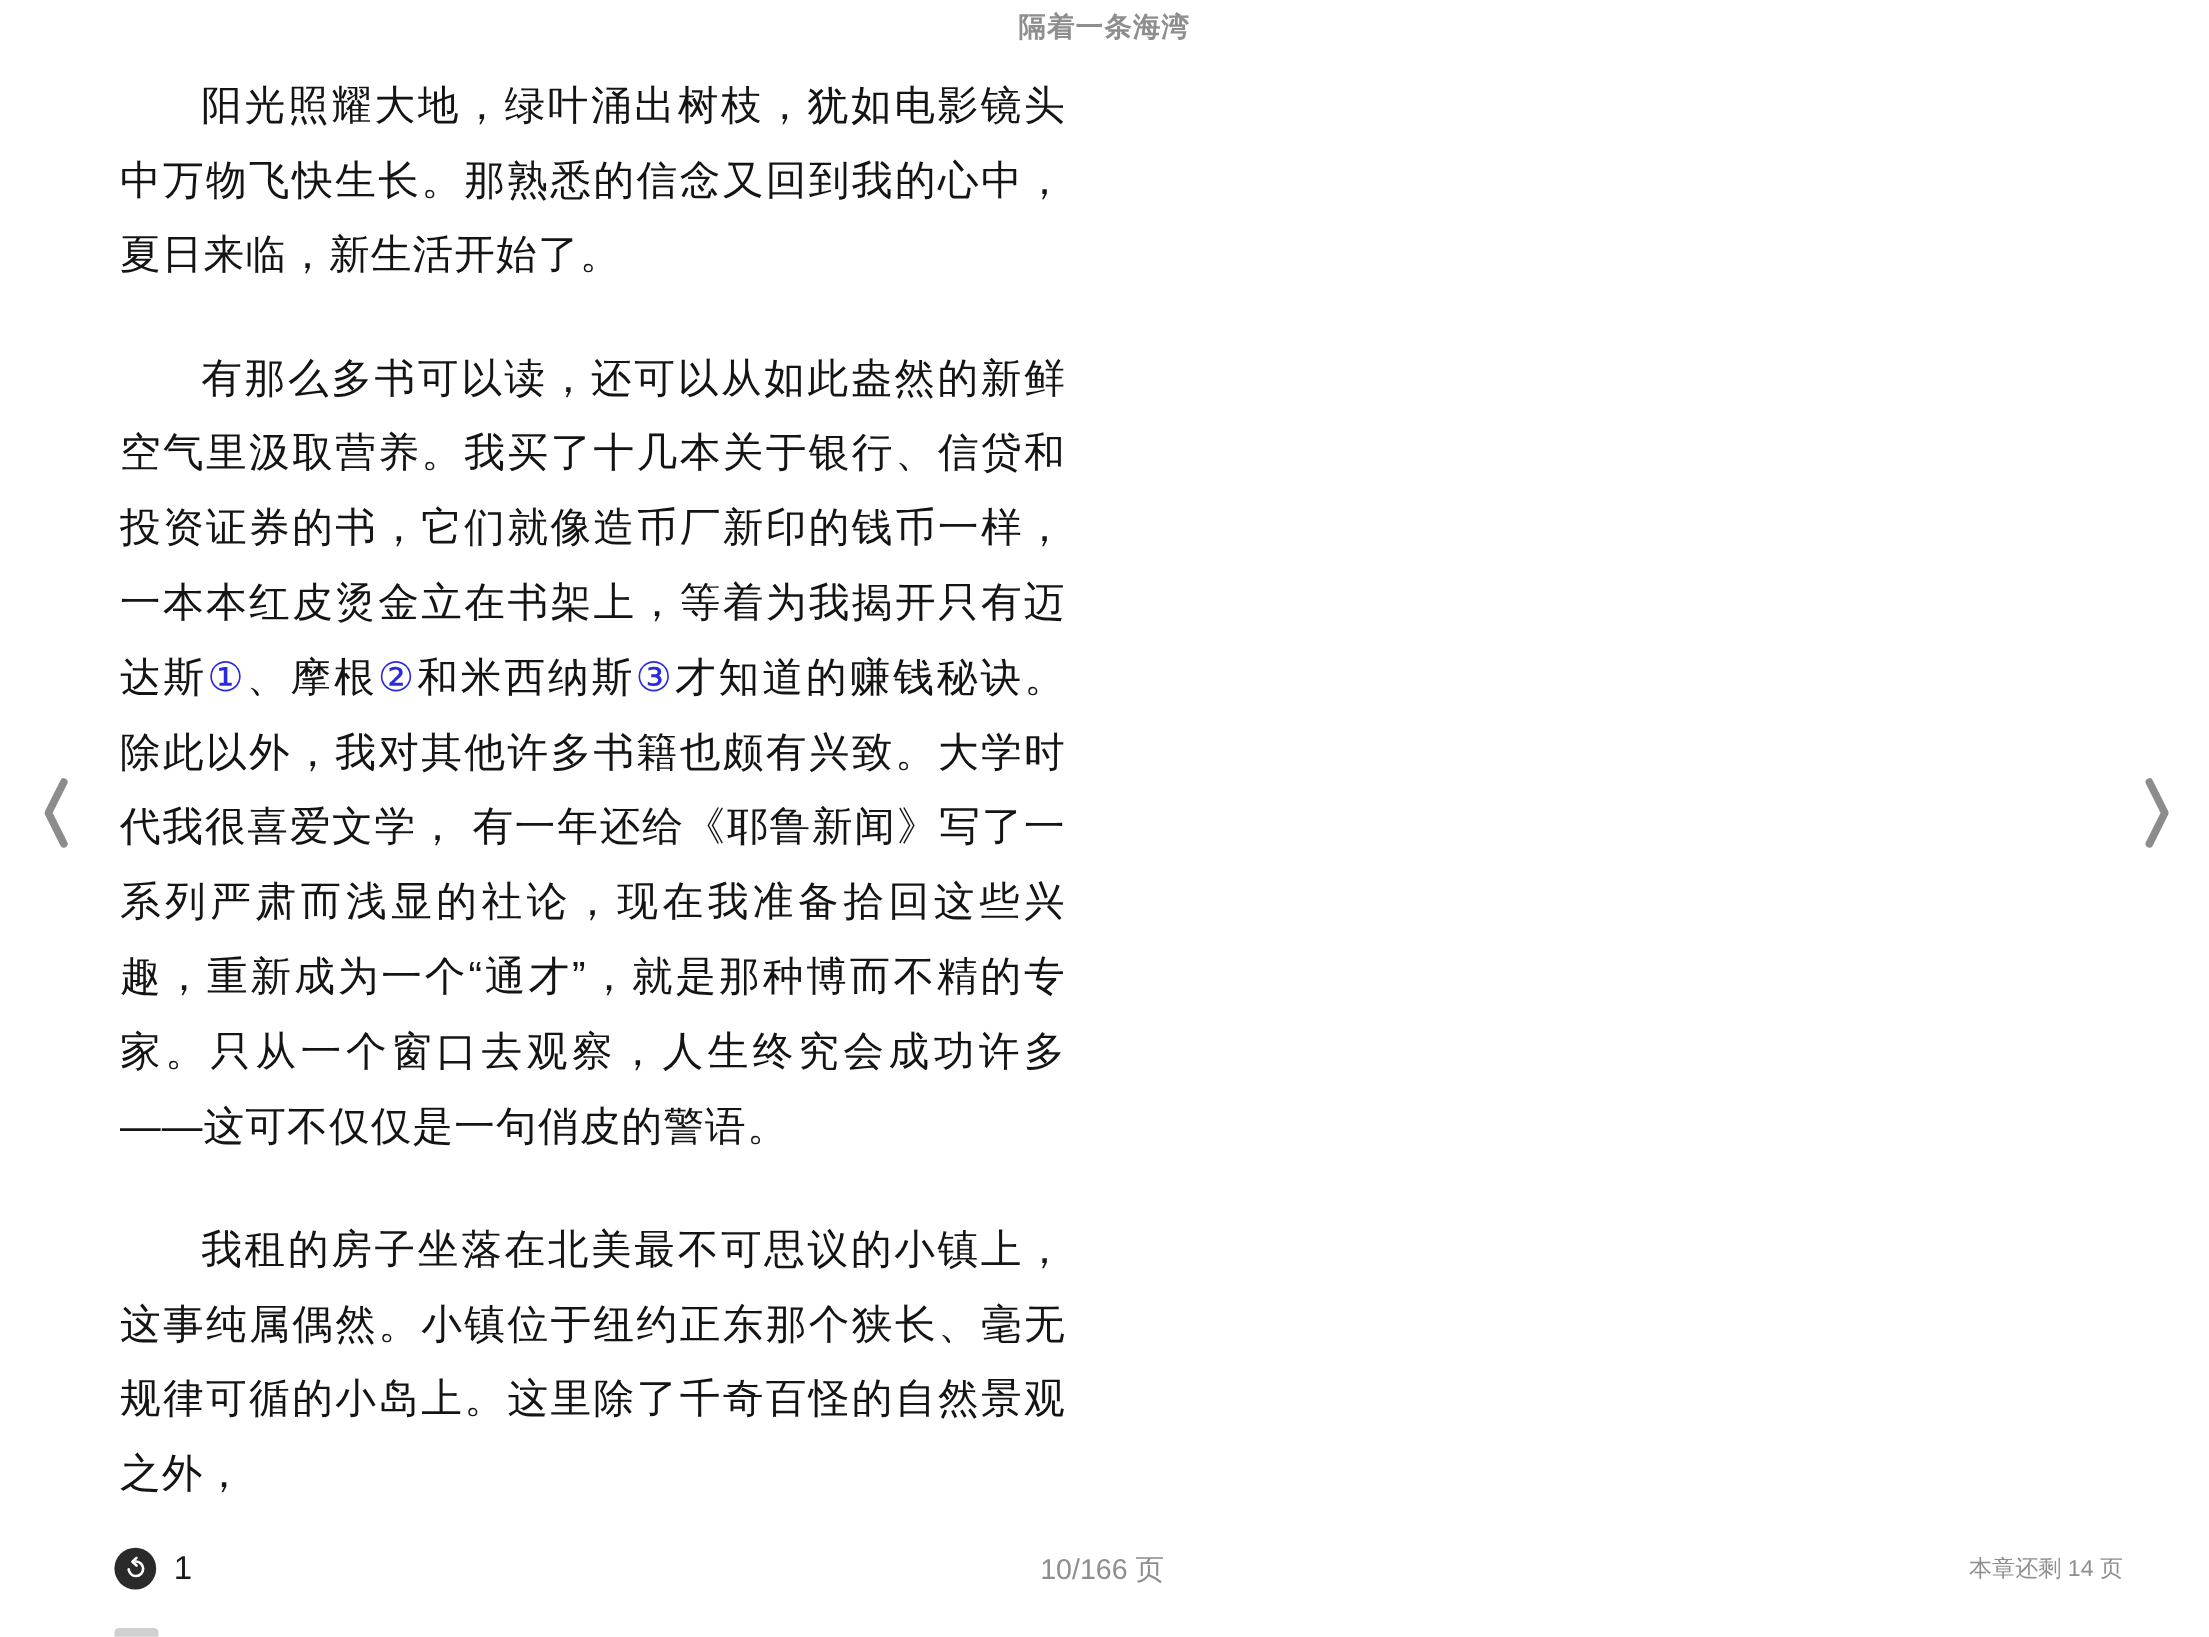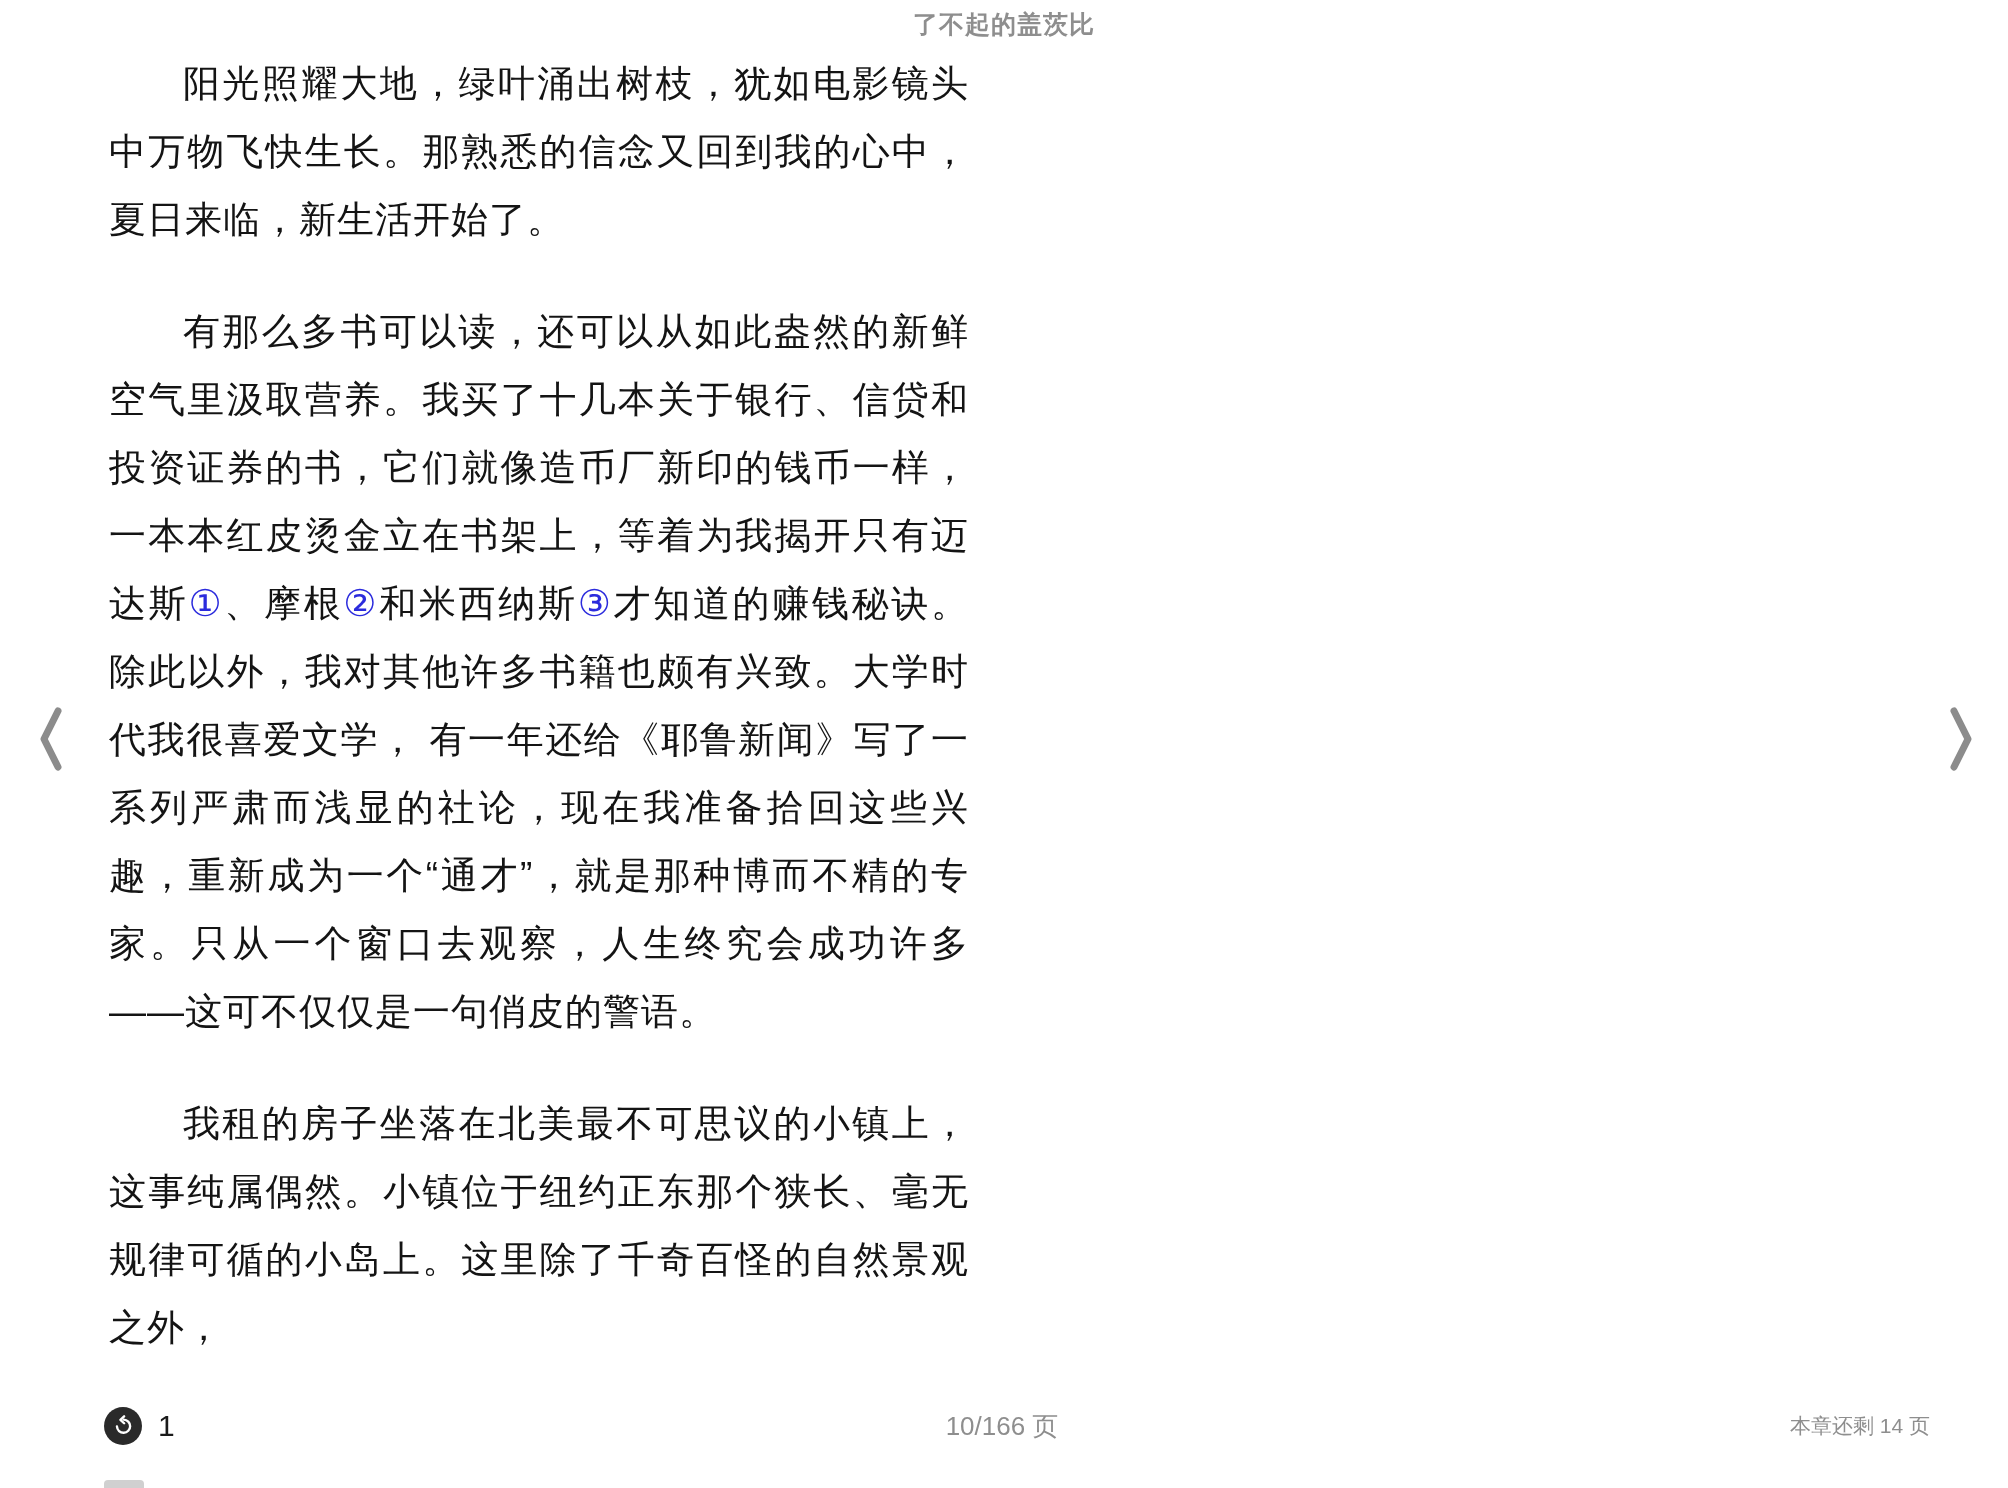--- a/index.html
+++ b/index.html
@@ -9,21 +9,21 @@
     font-family:"Liberation Sans","DejaVu Sans",sans-serif;
     color:#141414;
   }
   .book-title{
     position:absolute;top:8px;left:0;right:0;
     text-align:center;
     font-size:25px;font-weight:600;letter-spacing:1px;
     color:#8e8e8e;
   }
   .columns{
-    position:absolute;top:50px;left:109px;width:1806px;
+    position:absolute;top:62px;left:109px;width:1806px;
     display:flex;gap:86px;
   }
   .column{flex:1 1 0;min-width:0;}
   .para{
     margin:0 0 44px 0;
     font-size:37px;line-height:68px;letter-spacing:1px;
     text-align:justify;text-justify:inter-ideograph;
     color:#141414;
   }
   .para:last-child{margin-bottom:0;}
@@ -62,21 +62,21 @@
     position:relative;z-index:1;
   }
   .bottom-tab{
     position:absolute;left:104px;bottom:-4px;width:40px;height:12px;
     background:#d0d0d0;border-radius:4px;
   }
 </style>
 </head>
 <body style="--footnote-link: #2b2bdd; --back-bg: #2a2a2a;">
 
-<div class="book-title">了不起的盖茨比</div>
+<div class="book-title">隔着一条海湾</div>
 
 <div class="columns">
   <div class="column">
       <p class="para indent"><span>阳光照耀大地，绿叶涌出树枝，犹如电影镜头中万物飞快生长。那熟悉的信念又回到我的心中，夏日来临，新生活开始了。</span></p>
       <p class="para indent"><span>有那么多书可以读，还可以从如此盎然的新鲜空气里汲取营养。我买了十几本关于银行、信贷和投资证券的书，它们就像造币厂新印的钱币一样，一本本红皮烫金立在书架上，等着为我揭开只有迈达斯</span><span class="footnote-link">①</span><span>、摩根</span><span class="footnote-link">②</span><span>和米西纳斯</span><span class="footnote-link">③</span><span>才知道的赚钱秘诀。除此以外，我对其他许多书籍也颇有兴致。大学时代我很喜爱文学， 有一年还给《耶鲁新闻》写了一系列严肃而浅显的社论，现在我准备拾回这些兴趣，重新成为一个“通才”，就是那种博而不精的专家。只从一个窗口去观察，人生终究会成功许多——这可不仅仅是一句俏皮的警语。</span></p>
       <p class="para indent"><span>我租的房子坐落在北美最不可思议的小镇上，这事纯属偶然。小镇位于纽约正东那个狭长、毫无规律可循的小岛上。这里除了千奇百怪的自然景观之外，</span></p>
     </div>
   <div class="column">
     </div>
 </div>

